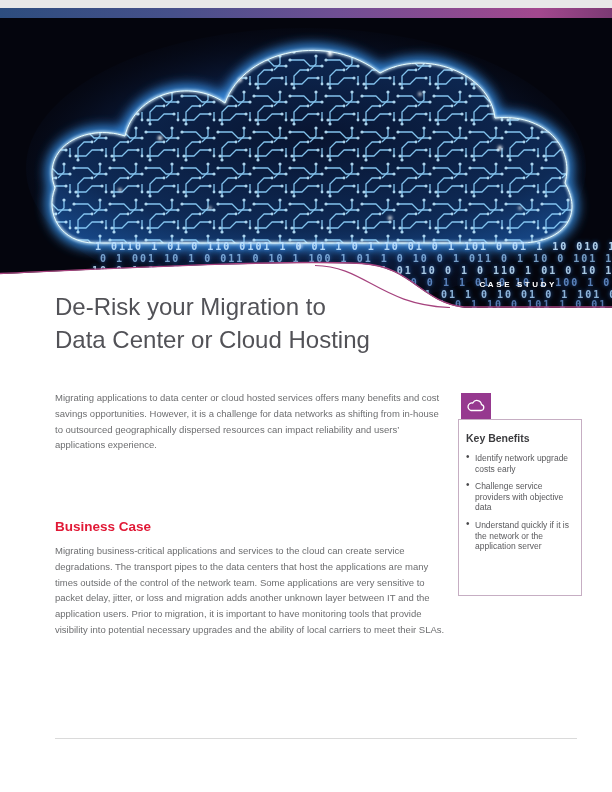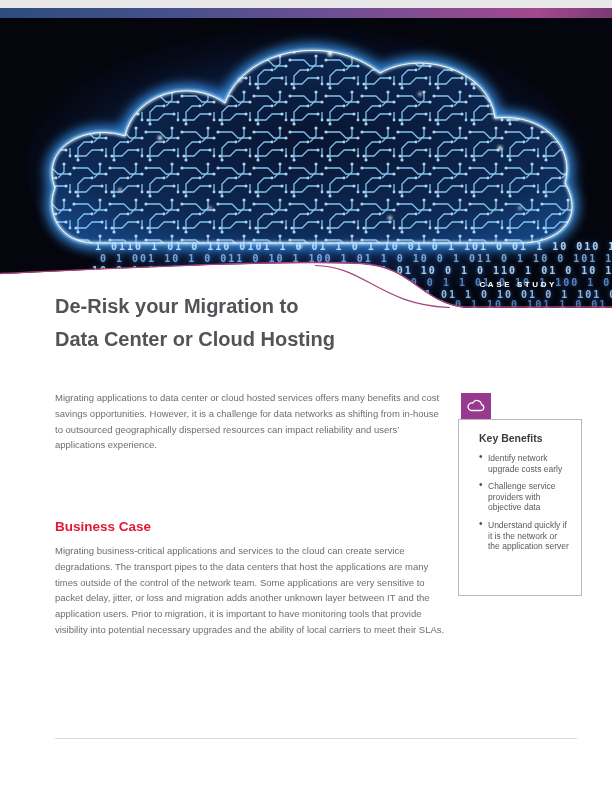--- a/index.html
+++ b/index.html
@@ -16,40 +16,40 @@
   }
   
   .hero{position:absolute;left:0;top:10px;width:612px;height:290px;display:block;}
   .case-study{
     position:absolute;top:272px;right:55px;
     color:#ffffff;font-size:8px;font-weight:bold;letter-spacing:2.6px;
   }
   
   .title{
     position:absolute;left:55px;top:282px;width:460px;
-    color:#525257;font-size:20px;line-height:33px;font-weight:700;
+    color:#525257;font-size:24px;line-height:33px;font-weight:400;
   }
   
   .intro{position:absolute;left:55px;top:382px;width:392px;}
   .body-text{color:#6d6e70;font-size:9.5px;line-height:15.8px;margin:0 0 9px 0;}
   
   .bc-head{
     position:absolute;left:55px;top:511px;
     color:#e11936;font-size:13.5px;font-weight:600;
   }
   .bc-body{position:absolute;left:55px;top:535px;width:397px;}
   
   .kb-tab{
     position:absolute;left:461px;top:385px;width:30px;height:26px;
     background:#96398f;display:flex;align-items:center;justify-content:center;
   }
   .kb-box{
     position:absolute;left:458px;top:411px;width:124px;height:177px;
     border:1px solid #c6aec3;background:#ffffff;box-sizing:border-box;
-    padding:12px 10px 8px 20px;
+    padding:12px 10px 8px 7px;
   }
   .kb-head{color:#3c3c3f;font-size:10.5px;font-weight:bold;margin:0 0 9px 0;}
   .kb-list{list-style:none;margin:0;padding:0;}
   .kb-list li{
     position:relative;padding-left:9px;margin-bottom:7px;
     color:#5a5a5d;font-size:8.5px;line-height:10.6px;
   }
   .kb-list li::before{
     content:"\2022";position:absolute;left:0;top:-1px;
     color:#4a4a4d;font-size:10px;

